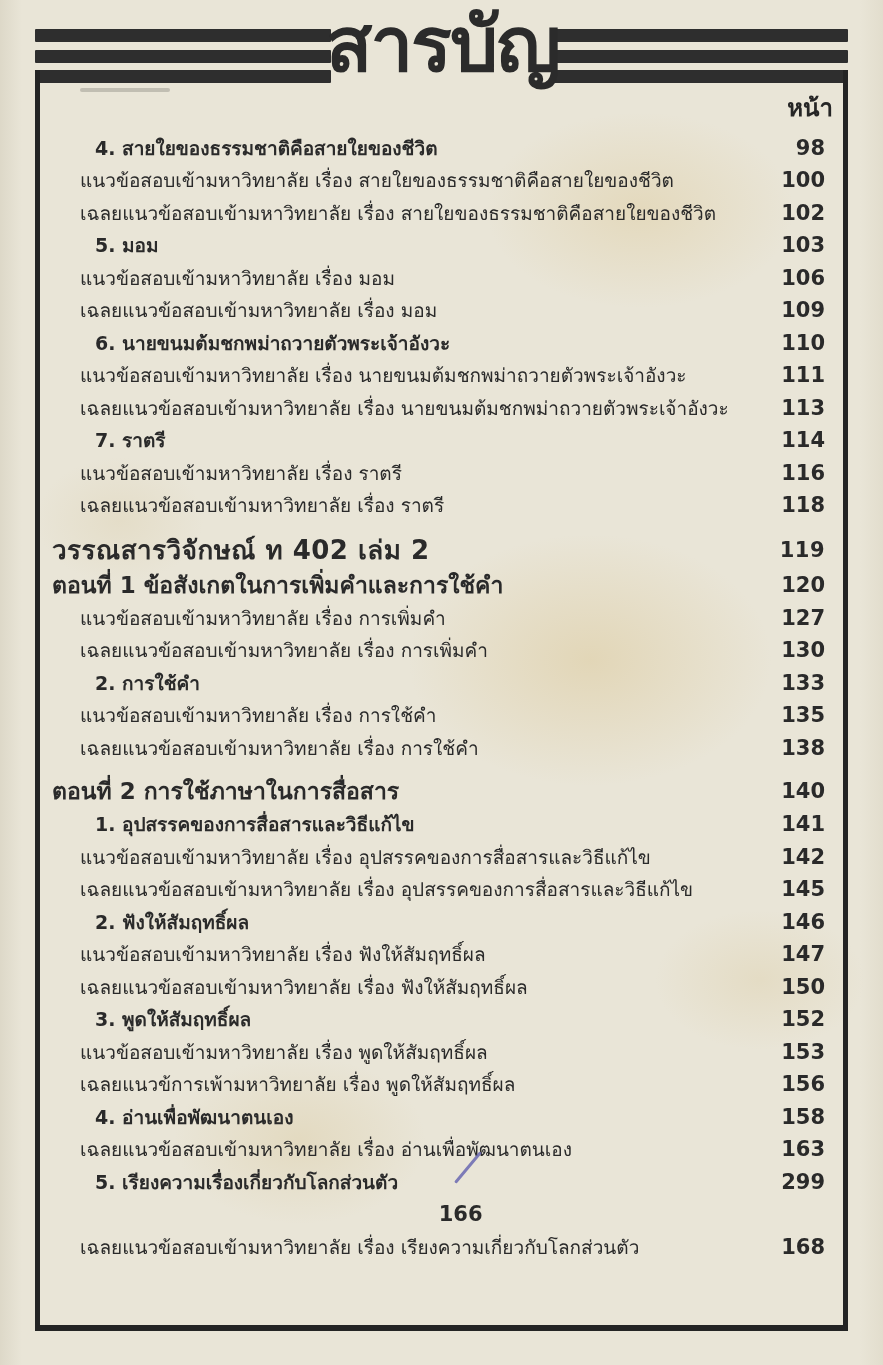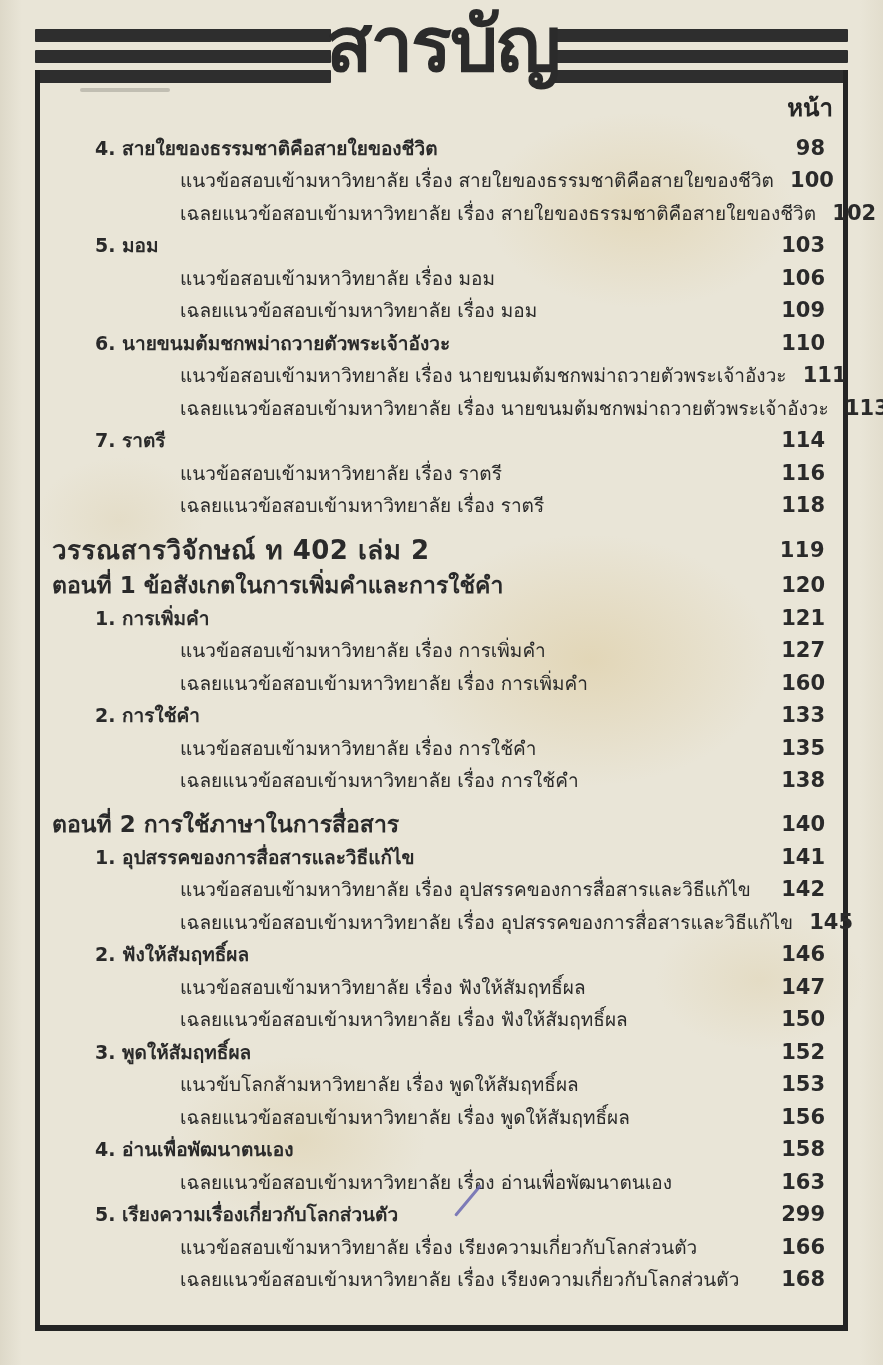--- a/index.html
+++ b/index.html
@@ -36,27 +36,27 @@
   }
   .smudge{position:absolute;left:40px;top:18px;width:90px;height:4px;
     background:rgba(120,118,110,.35);border-radius:2px;}
   .page-label{
     position:absolute;top:18px;right:10px;
     font-size:24px;font-weight:bold;color:#262626;margin-left:9px;
   }
   .rows{position:absolute;left:0;right:0;top:62px;}
   .row{
     display:flex;align-items:center;height:32.5px;
-    color:#2a2a2a;font-size:19px;line-height:1;position:relative;
+    color:#2a2a2a;font-size:19px;line-height:1;position:relative;justify-content:center;
   }
   .row .txt{flex:1 1 auto;white-space:nowrap;overflow:visible;}
   .row .pg{flex:0 0 60px;text-align:right;padding-right:18px;font-weight:bold;font-size:21px;}
   .row.lv0{padding-left:12px;font-weight:bold;}
   .row.lv1{padding-left:55px;font-weight:bold;}
-  .row.lv2{padding-left:102px;font-weight:normal;margin-left:38px;}
+  .row.lv2{padding-left:40px;font-weight:normal;}
   .row.book{height:36px;font-size:26px;letter-spacing:.5px;}
   .row.part{height:34px;font-size:23px;}
   .row.gap{margin-top:10px;}
   .pen-mark{
     position:absolute;left:408px;top:0px;width:40px;height:3px;
     background:#6a68b2;transform:rotate(-50deg);border-radius:2px;opacity:.85;
   }
 </style>
 </head>
 <body>
@@ -125,31 +125,27 @@
     <span class="pg">118</span>
   </div>
         <div class="row lv0 book gap">
     <span class="txt">วรรณสารวิจักษณ์ ท 402 เล่ม 2</span>
     <span class="pg">119</span>
   </div>
         <div class="row lv0 part">
     <span class="txt">ตอนที่ 1 ข้อสังเกตในการเพิ่มคำและการใช้คำ</span>
     <span class="pg">120</span>
   </div>
-        <div class="row lv1">
-    <span class="txt">1. การเพิ่มคำ</span>
-    <span class="pg">121</span>
-  </div>
         <div class="row lv2">
     <span class="txt">แนวข้อสอบเข้ามหาวิทยาลัย เรื่อง การเพิ่มคำ</span>
     <span class="pg">127</span>
   </div>
         <div class="row lv2">
     <span class="txt">เฉลยแนวข้อสอบเข้ามหาวิทยาลัย เรื่อง การเพิ่มคำ</span>
-    <span class="pg">160</span>
+    <span class="pg">130</span>
   </div>
         <div class="row lv1">
     <span class="txt">2. การใช้คำ</span>
     <span class="pg">133</span>
   </div>
         <div class="row lv2">
     <span class="txt">แนวข้อสอบเข้ามหาวิทยาลัย เรื่อง การใช้คำ</span>
     <span class="pg">135</span>
   </div>
         <div class="row lv2">
@@ -182,42 +178,41 @@
   </div>
         <div class="row lv2">
     <span class="txt">เฉลยแนวข้อสอบเข้ามหาวิทยาลัย เรื่อง ฟังให้สัมฤทธิ์ผล</span>
     <span class="pg">150</span>
   </div>
         <div class="row lv1">
     <span class="txt">3. พูดให้สัมฤทธิ์ผล</span>
     <span class="pg">152</span>
   </div>
         <div class="row lv2">
-    <span class="txt">แนวข้บโลกส้ามหาวิทยาลัย เรื่อง พูดให้สัมฤทธิ์ผล</span>
+    <span class="txt">แนวข้อสอบเข้ามหาวิทยาลัย เรื่อง พูดให้สัมฤทธิ์ผล</span>
     <span class="pg">153</span>
   </div>
         <div class="row lv2">
-    <span class="txt">เฉลยแนวข้อสอบเข้ามหาวิทยาลัย เรื่อง พูดให้สัมฤทธิ์ผล</span>
+    <span class="txt">เฉลยแนวข้การเพ้ามหาวิทยาลัย เรื่อง พูดให้สัมฤทธิ์ผล</span>
     <span class="pg">156</span>
   </div>
         <div class="row lv1">
     <span class="txt">4. อ่านเพื่อพัฒนาตนเอง</span>
     <span class="pg">158</span>
   </div>
         <div class="row lv2">
     <span class="txt">เฉลยแนวข้อสอบเข้ามหาวิทยาลัย เรื่อง อ่านเพื่อพัฒนาตนเอง</span>
     <span class="pg">163</span>
   </div>
         <div class="row lv1">
     <span class="txt">5. เรียงความเรื่องเกี่ยวกับโลกส่วนตัว</span>
     <span class="pg">299</span>
   <span class="pen-mark"></span>
         </div>
         <div class="row lv2">
-    <span class="txt">แนวข้อสอบเข้ามหาวิทยาลัย เรื่อง เรียงความเกี่ยวกับโลกส่วนตัว</span>
     <span class="pg">166</span>
   </div>
         <div class="row lv2">
     <span class="txt">เฉลยแนวข้อสอบเข้ามหาวิทยาลัย เรื่อง เรียงความเกี่ยวกับโลกส่วนตัว</span>
     <span class="pg">168</span>
   </div>
       </div>
   </div>
 
 </div>

